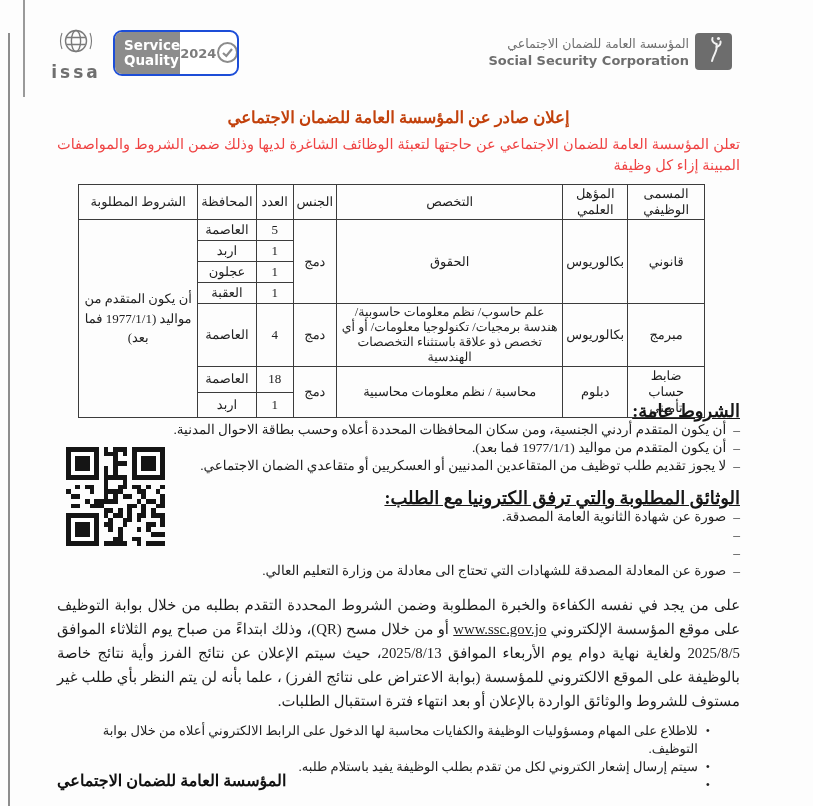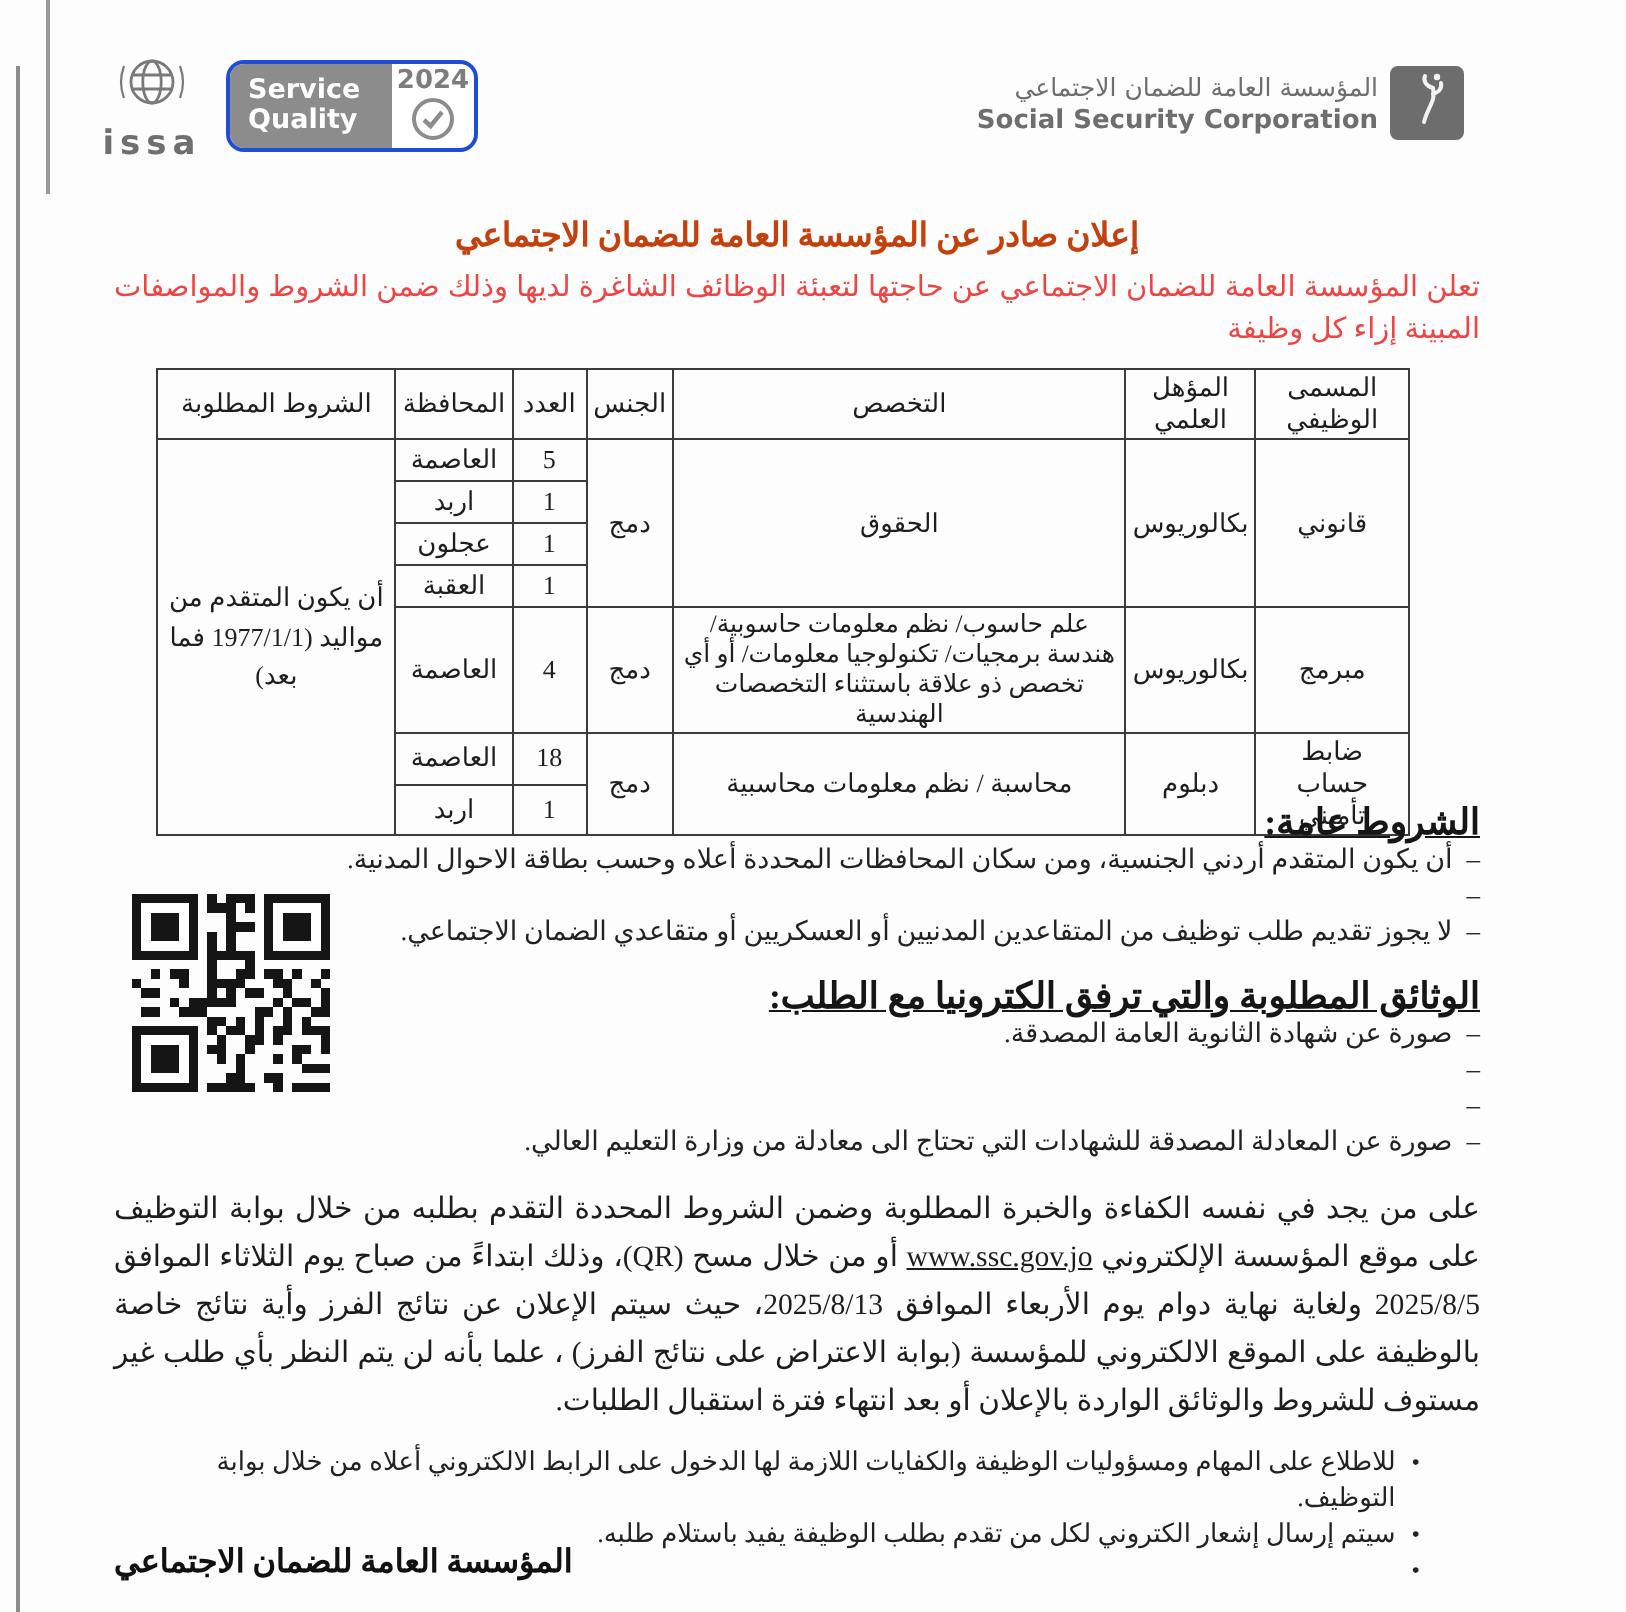--- a/index.html
+++ b/index.html
@@ -13,21 +13,21 @@
 
   
   .issa{position:absolute;left:50px;top:27px;width:52px;text-align:center;color:#6f6f6f;
         font-family:"DejaVu Sans","Liberation Sans",sans-serif;}
   .issa .issa-name{display:block;font-size:17px;font-weight:bold;letter-spacing:3px;margin-top:1px;}
   .sq-badge{position:absolute;left:113px;top:30px;width:122px;height:42px;border:2px solid #1d4ed8;
         border-radius:9px;background:#fff;display:flex;overflow:hidden;
         font-family:"DejaVu Sans","Liberation Sans",sans-serif;}
   .sq-left{background:#8c8c8c;color:#fff;width:72px;font-weight:bold;font-size:13.5px;line-height:15px;
         display:flex;flex-direction:column;justify-content:center;padding-left:9px;}
-  .sq-right{flex:1;display:flex;flex-direction:column;align-items:center;justify-content:flex-start;padding-top:2px;}
+  .sq-right{flex:1;display:flex;flex-direction:row;align-items:center;justify-content:flex-start;padding-top:2px;}
   .sq-year{color:#7d7d7d;font-weight:bold;font-size:13px;line-height:14px;}
   .sq-check{margin-top:0;}
   .org-names{position:absolute;right:124px;top:36px;text-align:right;color:#6e6e6e;
         font-family:"DejaVu Sans","Liberation Sans",sans-serif;}
   .org-ar{font-size:12.5px;line-height:16px;}
   .org-en{font-size:13px;font-weight:bold;line-height:17px;}
   .org-square{position:absolute;left:695px;top:33px;width:37px;height:37px;background:#6d6d6d;border-radius:4px;
         display:flex;align-items:center;justify-content:center;}
 
   
@@ -188,20 +188,21 @@
     </table>
 
   <div class="sec-heading" style="top:400px;">الشروط عامة:</div>
   <div class="dash-list" style="top:421px;left:57px;">
     <div class="dash-item">
       <span class="dash">–</span>
       <span>أن يكون المتقدم أردني الجنسية، ومن سكان المحافظات المحددة أعلاه وحسب بطاقة الاحوال المدنية.</span>
     </div>
     <div class="dash-item">
       <span class="dash">–</span>
+      <span>أن يكون المتقدم من مواليد (1977/1/1 فما بعد).</span>
     </div>
     <div class="dash-item">
       <span class="dash">–</span>
       <span>لا يجوز تقديم طلب توظيف من المتقاعدين المدنيين أو العسكريين أو متقاعدي الضمان الاجتماعي.</span>
     </div>
   </div>
 
   <div class="qr-box"><svg viewBox="0 0 84 84" width="99" height="99" shape-rendering="crispEdges">
         <rect x="32" y="0" width="4" height="4" fill="#151515"></rect>
         <rect x="40" y="0" width="4" height="4" fill="#151515"></rect>
@@ -350,21 +351,21 @@
     </div>
   </div>
 
   <div class="apply-par">
     <span>على من يجد في نفسه الكفاءة والخبرة المطلوبة وضمن الشروط المحددة التقدم بطلبه من خلال بوابة التوظيف على موقع المؤسسة الإلكتروني </span><span class="url" dir="ltr">www.ssc.gov.jo</span><span> أو من خلال مسح (QR)، وذلك ابتداءً من صباح يوم الثلاثاء الموافق 2025/8/5 ولغاية نهاية دوام يوم الأربعاء الموافق 2025/8/13، حيث سيتم الإعلان عن نتائج الفرز وأية نتائج خاصة بالوظيفة على الموقع الالكتروني للمؤسسة (بوابة الاعتراض على نتائج الفرز) ، علما بأنه لن يتم النظر بأي طلب غير مستوف للشروط والوثائق الواردة بالإعلان أو بعد انتهاء فترة استقبال الطلبات.</span>
   </div>
 
   <div class="notes">
     <div class="note-item">
       <span class="bullet">•</span>
-      <span>للاطلاع على المهام ومسؤوليات الوظيفة والكفايات اللازمة لها الدخول على الرابط الالكتروني أعلاه من خلال بوابة التوظيف.</span>
+      <span>للاطلاع على المهام ومسؤوليات الوظيفة والكفايات محاسبة لها الدخول على الرابط الالكتروني أعلاه من خلال بوابة التوظيف.</span>
     </div>
     <div class="note-item">
       <span class="bullet">•</span>
       <span>سيتم إرسال إشعار الكتروني لكل من تقدم بطلب الوظيفة يفيد باستلام طلبه.</span>
     </div>
     <div class="note-item">
       <span class="bullet">•</span>
     </div>
   </div>
 

